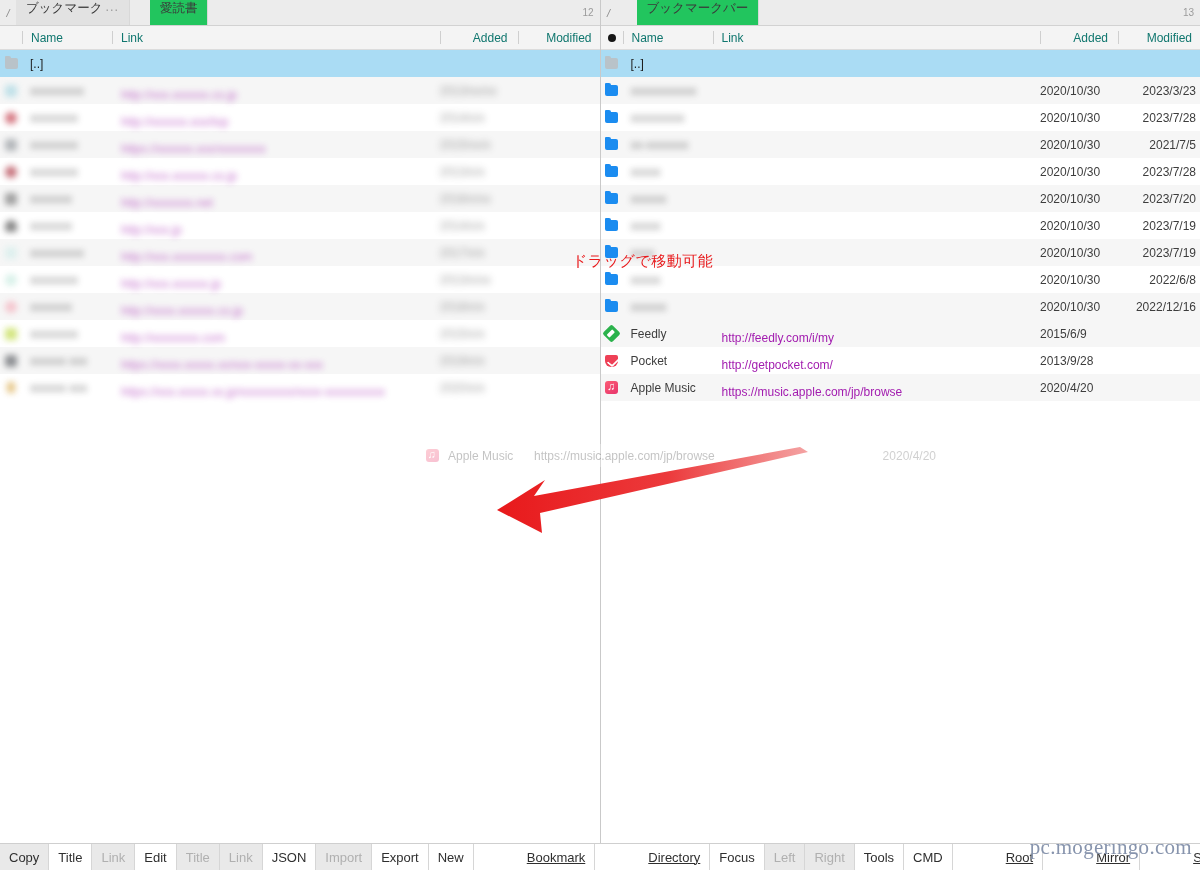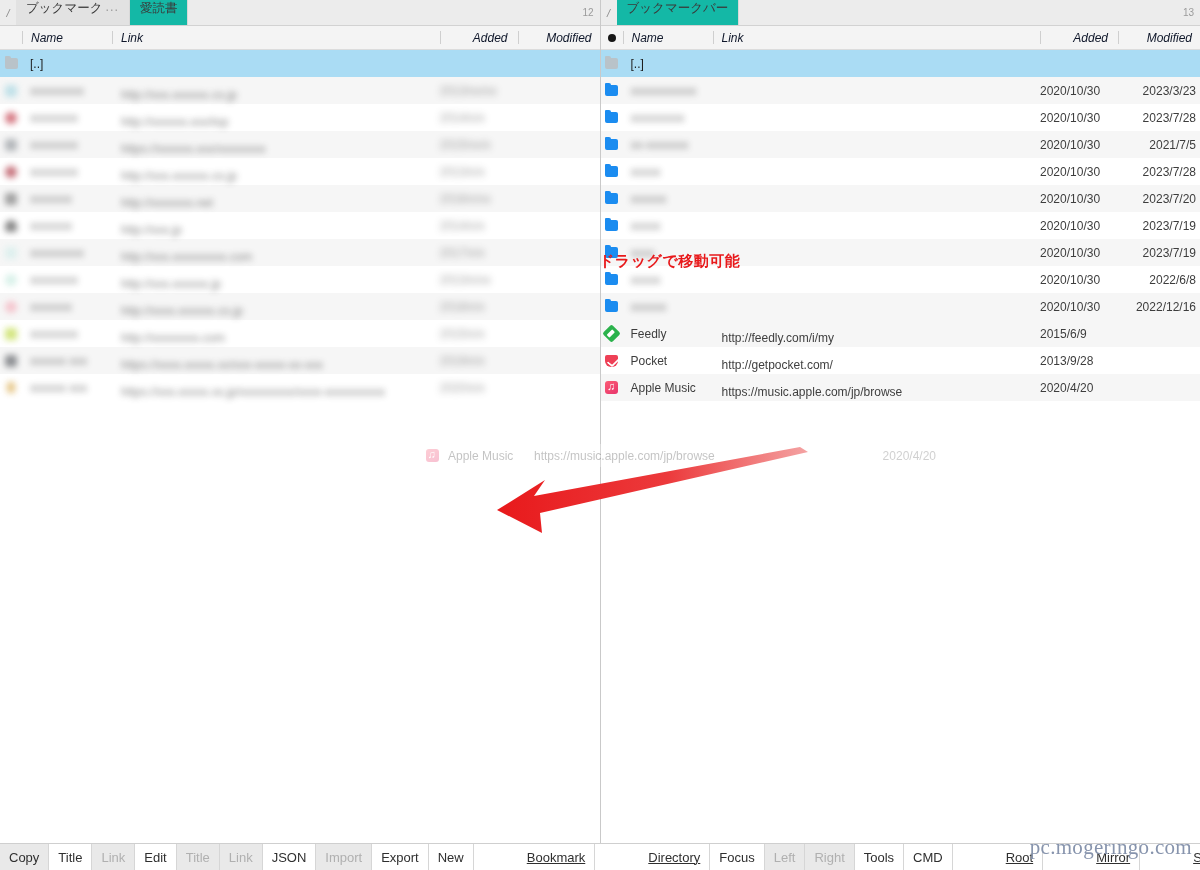--- a/index.html
+++ b/index.html
@@ -21,33 +21,32 @@
   }
   .tab-slash{
     display:flex;align-items:center;justify-content:center;
     width:16px;color:#8a8a8a;font-style:italic;font-size:11px;flex:0 0 auto;
   }
   .tab{
     display:flex;padding:0 10px;font-size:12.5px;color:#3a3a3a;
     border-right:1px solid #d8d8d8;white-space:nowrap;max-width:230px;overflow:hidden;
   }
   .tab.inactive{background:#e2e2e2;}
-  .tab.active{background:#14b8a6;}
+  .tab.active{background:#22c55e;margin-left:20px;}
   .tab .ell{color:#9a9a9a;margin-left:3px;letter-spacing:1px;}
   .tabcount{
     margin-left:auto;display:flex;align-items:center;padding-right:6px;
     color:#9b9b9b;font-size:10px;
   }
 
   
   .colhdr{
     height:23px;background:#f4f4f4;border-bottom:1px solid #dcdcdc;
-    display:flex;align-items:center;font-size:12px;color:#0f172a;flex:0 0 auto;
+    display:flex;align-items:center;font-size:12px;color:#0f766e;flex:0 0 auto;
     position:relative;
-    font-style:italic;
   }
   .ch{position:relative;display:flex;align-items:center;height:100%;box-sizing:border-box;}
   .ch.sep::before{
     content:"";position:absolute;left:0;top:5px;bottom:5px;width:1px;background:#cfcfcf;
   }
   .ch-dot{width:22px;justify-content:center;}
   .dotmark{width:8px;height:8px;border-radius:50%;background:#161616;display:block;}
   .ch-name{width:90px;padding-left:9px;}
   .ch-link{flex:1;padding-left:9px;min-width:0;}
   .ch-added{width:78px;justify-content:flex-end;padding-right:10px;}
@@ -56,21 +55,21 @@
   
   .rows{flex:1;overflow:hidden;position:relative;background:#fff;}
   .row{
     height:27px;display:flex;align-items:center;font-size:12px;color:#3d3d3d;
     box-sizing:border-box;
   }
   .row.alt{background:#f6f6f6;}
   .row.sel{background:#aadcf4;}
   .c-icon{width:22px;display:flex;align-items:center;justify-content:center;flex:0 0 auto;}
   .c-name{width:90px;padding-left:8px;box-sizing:border-box;white-space:nowrap;overflow:hidden;flex:0 0 auto;}
-  .c-link{flex:1;padding-left:9px;box-sizing:border-box;white-space:nowrap;overflow:hidden;min-width:0;color:#404040;margin-top:8px;}
+  .c-link{flex:1;padding-left:9px;box-sizing:border-box;white-space:nowrap;overflow:hidden;min-width:0;color:#a21caf;margin-top:8px;}
   .c-added{width:78px;padding-right:10px;box-sizing:border-box;flex:0 0 auto;color:#3d3d3d;}
   .c-mod{width:82px;text-align:right;padding-right:4px;box-sizing:border-box;flex:0 0 auto;color:#3d3d3d;}
   .row.sel .c-name{color:#1b1b1b;}
 
   
   .blur{filter:blur(3.1px);opacity:.62;}
   .blur-strong{filter:blur(3.6px);opacity:.5;}
 
   
   .ic{width:13px;height:11px;display:block;position:relative;}
@@ -115,22 +114,22 @@
     background:#fff;pointer-events:none;
   }
   .ghost .g-icon{width:24px;display:flex;justify-content:center;}
   .ghost .g-name{width:78px;padding-left:4px;color:#3d3d3d;}
   .ghost .g-link{flex:1;padding-left:8px;color:#3d3d3d;}
   .ghost .g-date{width:90px;text-align:right;color:#666;padding-right:14px;}
 
   
   .anno-svg{position:absolute;left:0;top:0;width:1200px;height:870px;pointer-events:none;}
   .anno-text{
-    position:absolute;left:572px;top:252px;color:#e8191b;font-weight:bold;font-size:15px;
-    font-family:"DejaVu Sans","Liberation Sans",sans-serif;letter-spacing:.5px;white-space:nowrap;margin-left:27px;
+    position:absolute;left:572px;top:252px;color:#e8191b;font-weight:normal;font-size:15px;
+    font-family:"DejaVu Sans","Liberation Sans",sans-serif;letter-spacing:.5px;white-space:nowrap;
   }
 
   
   .statusbar{
     height:26px;background:#e9e9e9;border-top:1px solid #cfcfcf;
     display:flex;align-items:stretch;flex:0 0 auto;position:relative;overflow:hidden;
   }
   .tb{
     display:flex;align-items:center;padding:0 9px;font-size:13px;color:#2f2f2f;
     border-right:1px solid #d6d6d6;white-space:nowrap;

